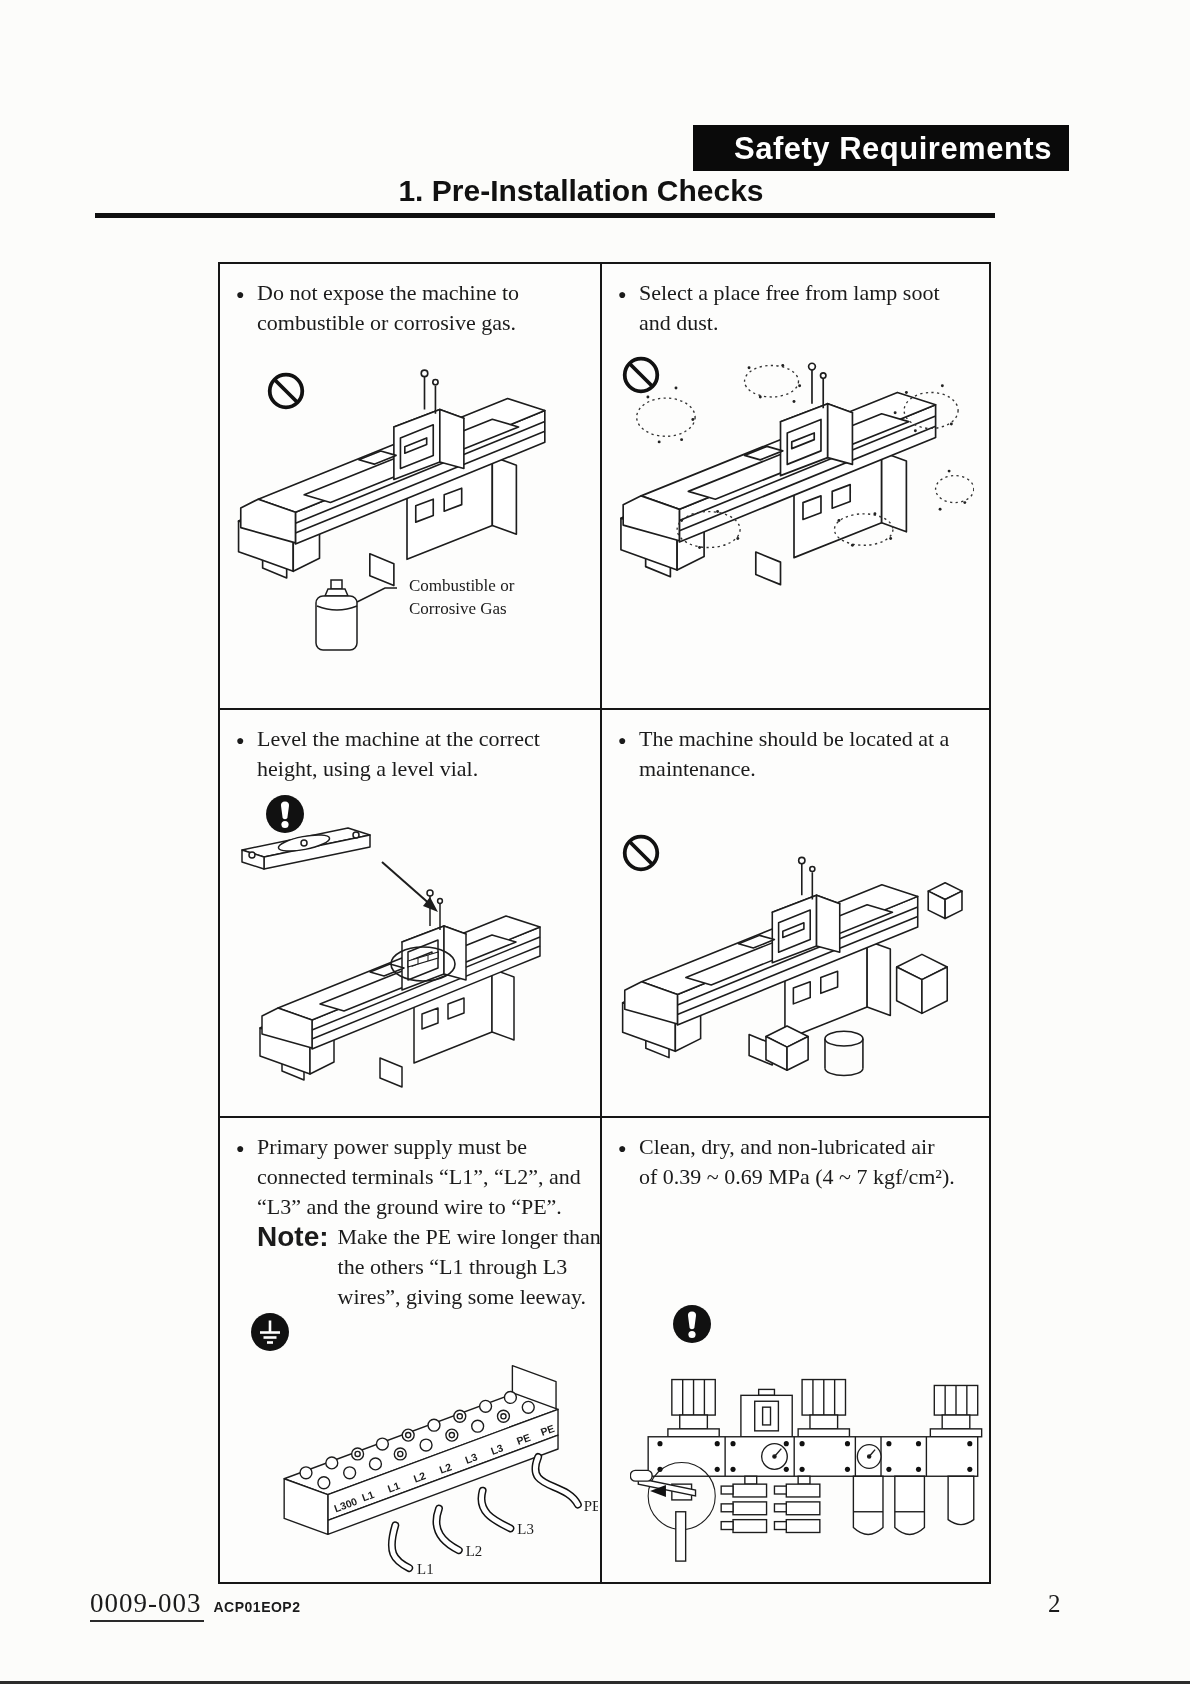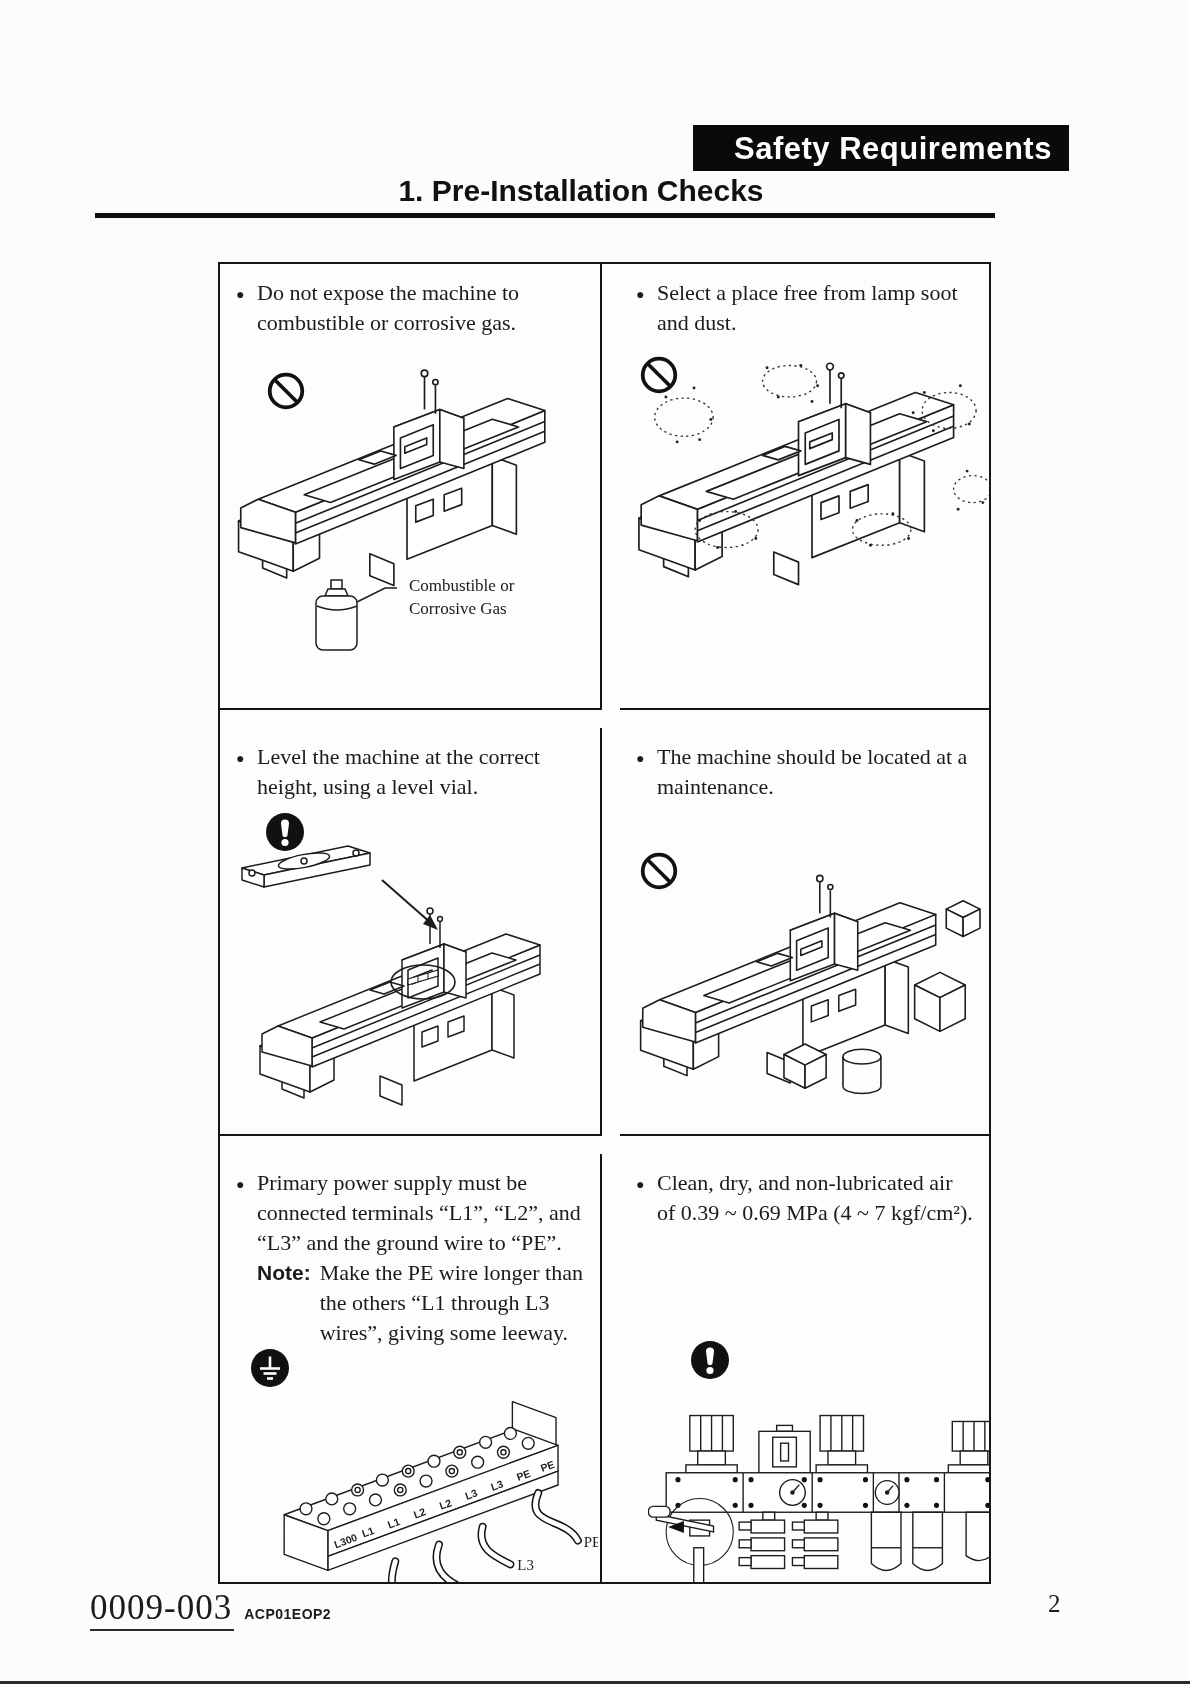--- a/index.html
+++ b/index.html
@@ -16,35 +16,34 @@
     position:absolute;left:0;right:0;top:174px;text-align:center;
     transform:translateX(-14px);
     font-family:"Liberation Sans",sans-serif;font-weight:bold;font-size:30px;color:#111;
   }
   .rule{position:absolute;left:95px;top:213px;width:900px;height:5px;background:#101010;}
   .grid{
     position:absolute;left:218px;top:262px;width:769px;height:1318px;
     border:2px solid #161616;display:grid;
     grid-template-columns:382px 1fr;grid-template-rows:446px 408px 1fr;
     background:#fdfdfc;
-    gap:18px;
   }
   .cell{position:relative;overflow:hidden;}
   .bR{border-right:2px solid #161616;}
   .bB{border-bottom:2px solid #161616;}
   .bullet-item{position:relative;margin:14px 6px 0 37px;font-size:22px;line-height:30px;}
   .bullet-item::before{content:"●";position:absolute;left:-21px;top:2px;font-size:14px;}
   .line{white-space:nowrap;}
   .note-row{display:flex;}
-  .note-label{font-family:"Liberation Sans",sans-serif;font-weight:bold;font-size:21px;margin-right:9px;white-space:nowrap;}
+  .note-label{font-family:"Liberation Sans",sans-serif;font-weight:bold;font-size:28px;margin-right:9px;white-space:nowrap;}
   .icon{position:absolute;}
   .illus{position:absolute;}
   .caption{position:absolute;font-size:17px;line-height:23px;margin-left:17px;}
   .footer-left{position:absolute;left:90px;top:1588px;display:flex;align-items:baseline;}
-  .doc-number{font-size:35px;border-bottom:2px solid #2a2a2a;padding:0 2px 1px 0;letter-spacing:1px;}
+  .doc-number{font-size:27px;border-bottom:2px solid #2a2a2a;padding:0 2px 1px 0;letter-spacing:1px;}
   .doc-code{font-family:"Liberation Sans",sans-serif;font-size:14px;font-weight:bold;margin-left:10px;letter-spacing:0.5px;}
   .page-number{position:absolute;left:1048px;top:1590px;font-size:25px;}
   .bottom-edge{position:absolute;left:0;bottom:0;width:100%;height:3px;background:#2b2b2b;}
   svg text{font-family:"Liberation Serif",serif;}
   svg .lab{font-size:15px;}
   svg .striplab{font-family:"Liberation Sans",sans-serif;font-size:10.5px;font-weight:bold;}
 </style>
 </head>
 <body>
 

